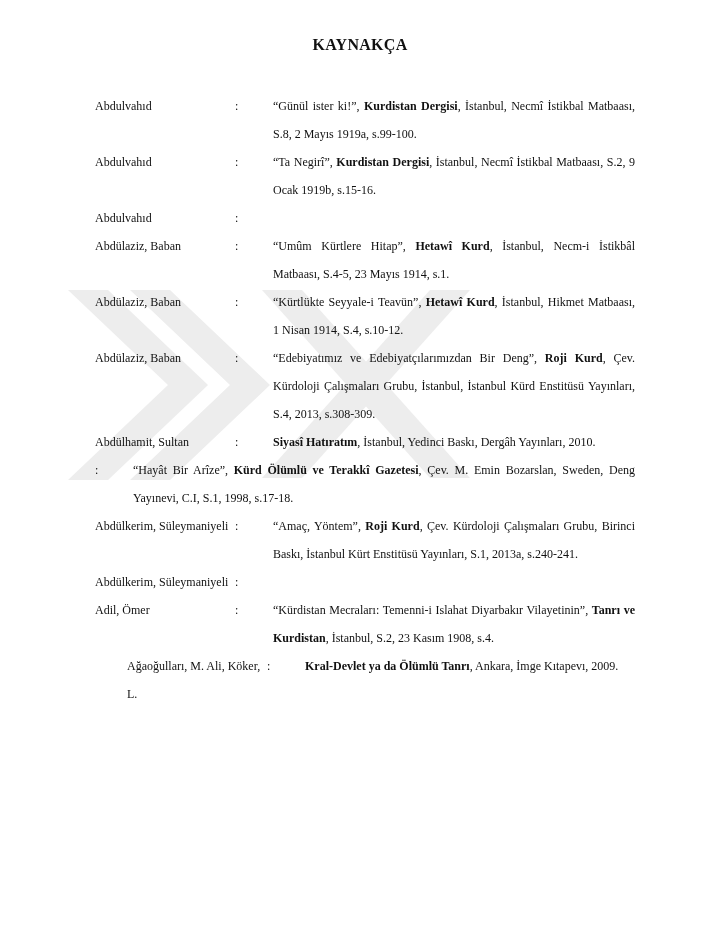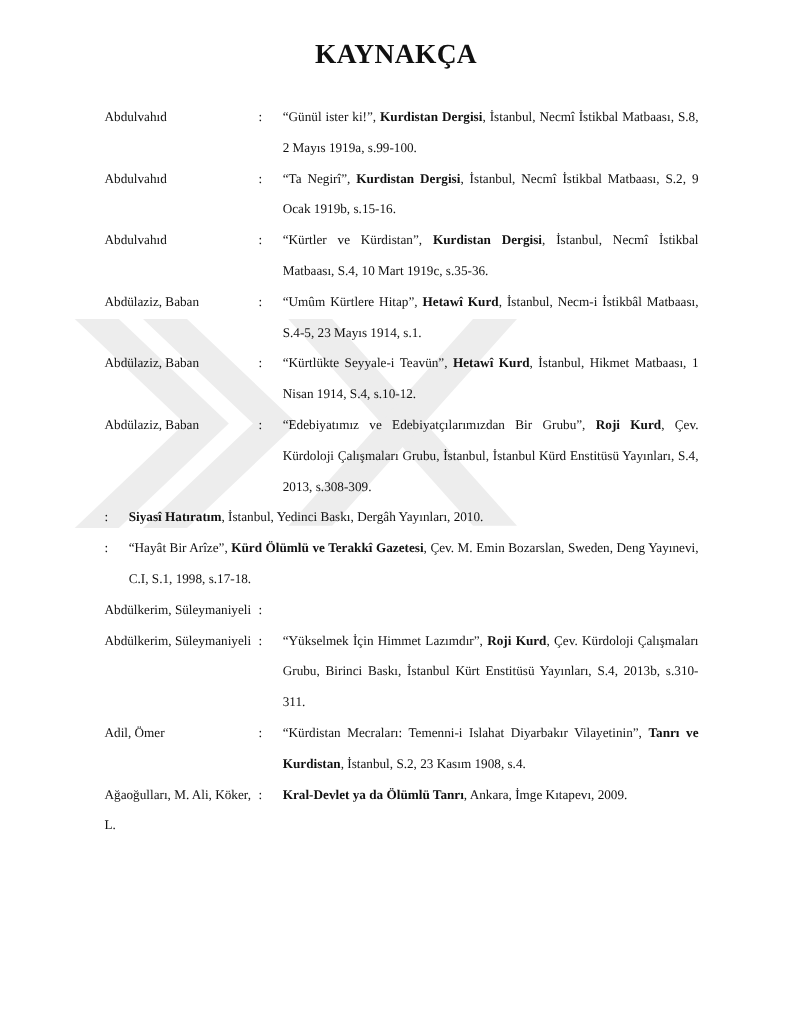--- a/index.html
+++ b/index.html
@@ -8,29 +8,29 @@
       font-family: "Liberation Serif", "DejaVu Serif", serif;
       color: #111111;
     }
     .watermark {
       position: absolute; left: 0; top: 0; width: 720px; height: 932px;
       pointer-events: none; z-index: 0;
     }
     .page { position: relative; z-index: 1; }
     .title {
       position: absolute; left: 0; width: 720px; top: 36px;
-      text-align: center; font-weight: bold; font-size: 25px; letter-spacing: 0.3px;
+      text-align: center; font-weight: bold; font-size: 16px; letter-spacing: 0.3px;
     }
     .entries {
       position: absolute; left: 95px; top: 92px; width: 540px;
     }
     .entry { display: flex; font-size: 12px; line-height: 28px; }
     .entry .author { width: 140px; flex: 0 0 140px; white-space: nowrap; }
     .entry .colon { width: 22px; flex: 0 0 22px; text-align: left; }
-    .entry .ref { flex: 1; text-align: justify; }
+    .entry .ref { flex: 1; text-align: justify; margin-left: 16px; }
     .entry .ref b { font-weight: bold; }
   </style>
 </head>
 <body>
 
 <svg class="watermark" viewBox="0 0 720 932" xmlns="http://www.w3.org/2000/svg">
   <g fill="#ededed">
 
     <polygon points="68,290 108,290 208,385 108,480 68,480 168,385"></polygon>
     <polygon points="130,290 170,290 270,385 170,480 130,480 230,385"></polygon>
@@ -53,68 +53,68 @@
 
     <div class="entry">
       <div class="author">Abdulvahıd</div>
       <div class="colon">:</div>
       <div class="ref"><span>“Ta Negirî”, </span><b>Kurdistan Dergisi</b><span>, İstanbul, Necmî İstikbal Matbaası, S.2, 9 Ocak 1919b, s.15-16.</span></div>
     </div>
 
     <div class="entry">
       <div class="author">Abdulvahıd</div>
       <div class="colon">:</div>
-      <div class="ref"><span>“Kürtler ve Kürdistan”, </span><b>Kurdistan Dergisi</b><span>, İstanbul, Necmî İstikbal Matbaası, S.4, 10 Mart 1919c, s.35-36.</span></div>
     </div>
 
     <div class="entry">
       <div class="author">Abdülaziz, Baban</div>
       <div class="colon">:</div>
       <div class="ref"><span>“Umûm Kürtlere Hitap”, </span><b>Hetawî Kurd</b><span>, İstanbul, Necm-i İstikbâl Matbaası, S.4-5, 23 Mayıs 1914, s.1.</span></div>
     </div>
 
     <div class="entry">
       <div class="author">Abdülaziz, Baban</div>
       <div class="colon">:</div>
       <div class="ref"><span>“Kürtlükte Seyyale-i Teavün”, </span><b>Hetawî Kurd</b><span>, İstanbul, Hikmet Matbaası, 1 Nisan 1914, S.4, s.10-12.</span></div>
     </div>
 
     <div class="entry">
       <div class="author">Abdülaziz, Baban</div>
       <div class="colon">:</div>
-      <div class="ref"><span>“Edebiyatımız ve Edebiyatçılarımızdan Bir Grubu”, </span><b>Roji Kurd</b><span>, Çev. Kürdoloji Çalışmaları Grubu, İstanbul, İstanbul Kürd Enstitüsü Yayınları, S.4, 2013, s.308-309.</span></div>
+      <div class="ref"><span>“Edebiyatımız ve Edebiyatçılarımızdan Bir Deng”, </span><b>Roji Kurd</b><span>, Çev. Kürdoloji Çalışmaları Grubu, İstanbul, İstanbul Kürd Enstitüsü Yayınları, S.4, 2013, s.308-309.</span></div>
     </div>
 
     <div class="entry">
+      <div class="author">Abdülhamit, Sultan</div>
       <div class="colon">:</div>
       <div class="ref"><span></span><b>Siyasî Hatıratım</b><span>, İstanbul, Yedinci Baskı, Dergâh Yayınları, 2010.</span></div>
     </div>
 
     <div class="entry">
       <div class="colon">:</div>
       <div class="ref"><span>“Hayât Bir Arîze”, </span><b>Kürd Ölümlü ve Terakkî Gazetesi</b><span>, Çev. M. Emin Bozarslan, Sweden, Deng Yayınevi, C.I, S.1, 1998, s.17-18.</span></div>
     </div>
 
     <div class="entry">
       <div class="author" style="white-space: normal;">Abdülkerim, Süleymaniyeli</div>
       <div class="colon">:</div>
+      <div class="ref"><span>“Amaç, Yöntem”, </span><b>Roji Kurd</b><span>, Çev. Kürdoloji Çalışmaları Grubu, Birinci Baskı, İstanbul Kürt Enstitüsü Yayınları, S.1, 2013a, s.240-241.</span></div>
     </div>
 
     <div class="entry">
       <div class="author" style="white-space: normal;">Abdülkerim, Süleymaniyeli</div>
       <div class="colon">:</div>
-      <div class="ref"><span>“Yükselmek İçin Himmet Lazımdır”, </span><b>Roji Kurd</b><span>, Çev. Kürdoloji Çalışmaları Grubu, Birinci Baskı, İstanbul Kürt Enstitüsü Yayınları, S.4, 2013b, s.310-311.</span></div>
     </div>
 
     <div class="entry">
       <div class="author">Adil, Ömer</div>
       <div class="colon">:</div>
       <div class="ref"><span>“Kürdistan Mecraları: Temenni-i Islahat Diyarbakır Vilayetinin”, </span><b>Tanrı ve Kurdistan</b><span>, İstanbul, S.2, 23 Kasım 1908, s.4.</span></div>
     </div>
 
     <div class="entry">
-      <div class="author" style="white-space: normal;">Ağaoğulları, M. Ali, Köker, L.</div>
+      <div class="author" style="white-space: normal; margin-left: 32px;">Ağaoğulları, M. Ali, Köker, L.</div>
       <div class="colon">:</div>
       <div class="ref"><span></span><b>Kral-Devlet ya da Ölümlü Tanrı</b><span>, Ankara, İmge Kıtapevı, 2009.</span></div>
     </div>
 
   </div>
 </div>
 
 </body></html>

